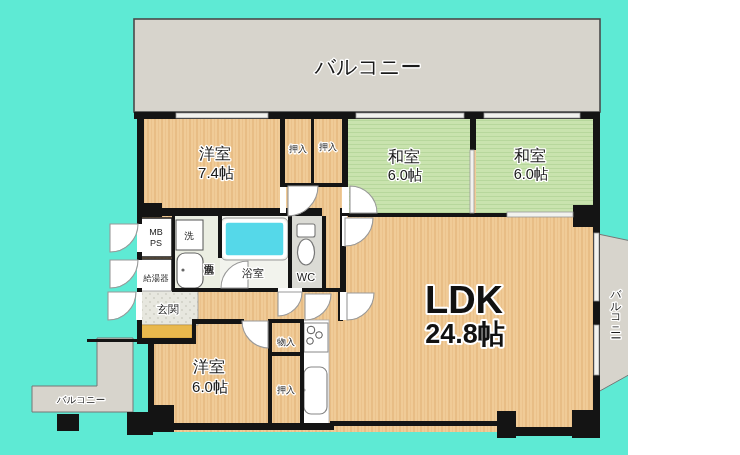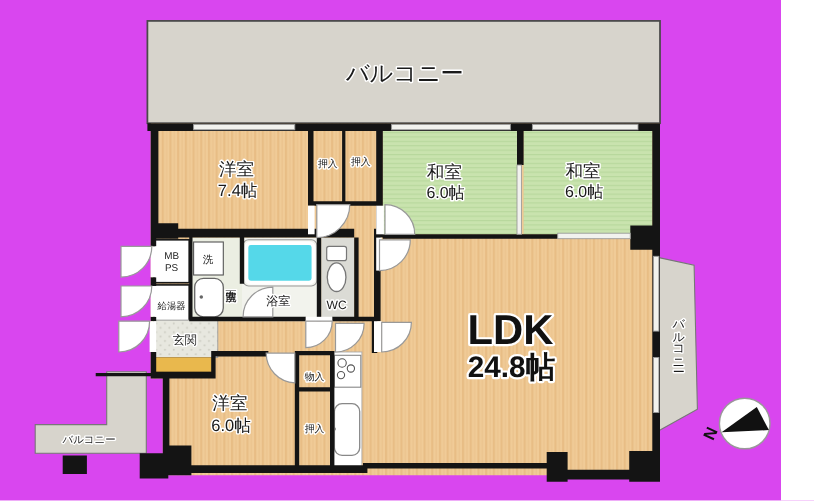--- a/index.html
+++ b/index.html
@@ -1,16 +1,16 @@
 <!DOCTYPE html>
 <html><head>
 <meta charset="utf-8">
 <style>
   html,body{margin:0;padding:0;background:#ffffff;}
-  .stage{position:relative;width:710px;height:455px;background:#d946ef;overflow:hidden;
+  .stage{position:relative;width:628px;height:455px;background:#5eead4;overflow:hidden;
          font-family:"Liberation Sans","DejaVu Sans",sans-serif;}
   svg{display:block;}
   .lbl{font-family:"Liberation Sans","DejaVu Sans",sans-serif;
        fill:#1a1a1a;stroke:#ffffff;stroke-width:2.6px;stroke-linejoin:round;
        paint-order:stroke fill;font-weight:500;}
   .lbl-big{font-family:"Liberation Sans","DejaVu Sans",sans-serif;
        fill:#111111;stroke:#ffffff;stroke-width:4px;stroke-linejoin:round;
        paint-order:stroke fill;font-weight:700;}
   .vt{writing-mode:vertical-rl;text-orientation:upright;}
 </style>

